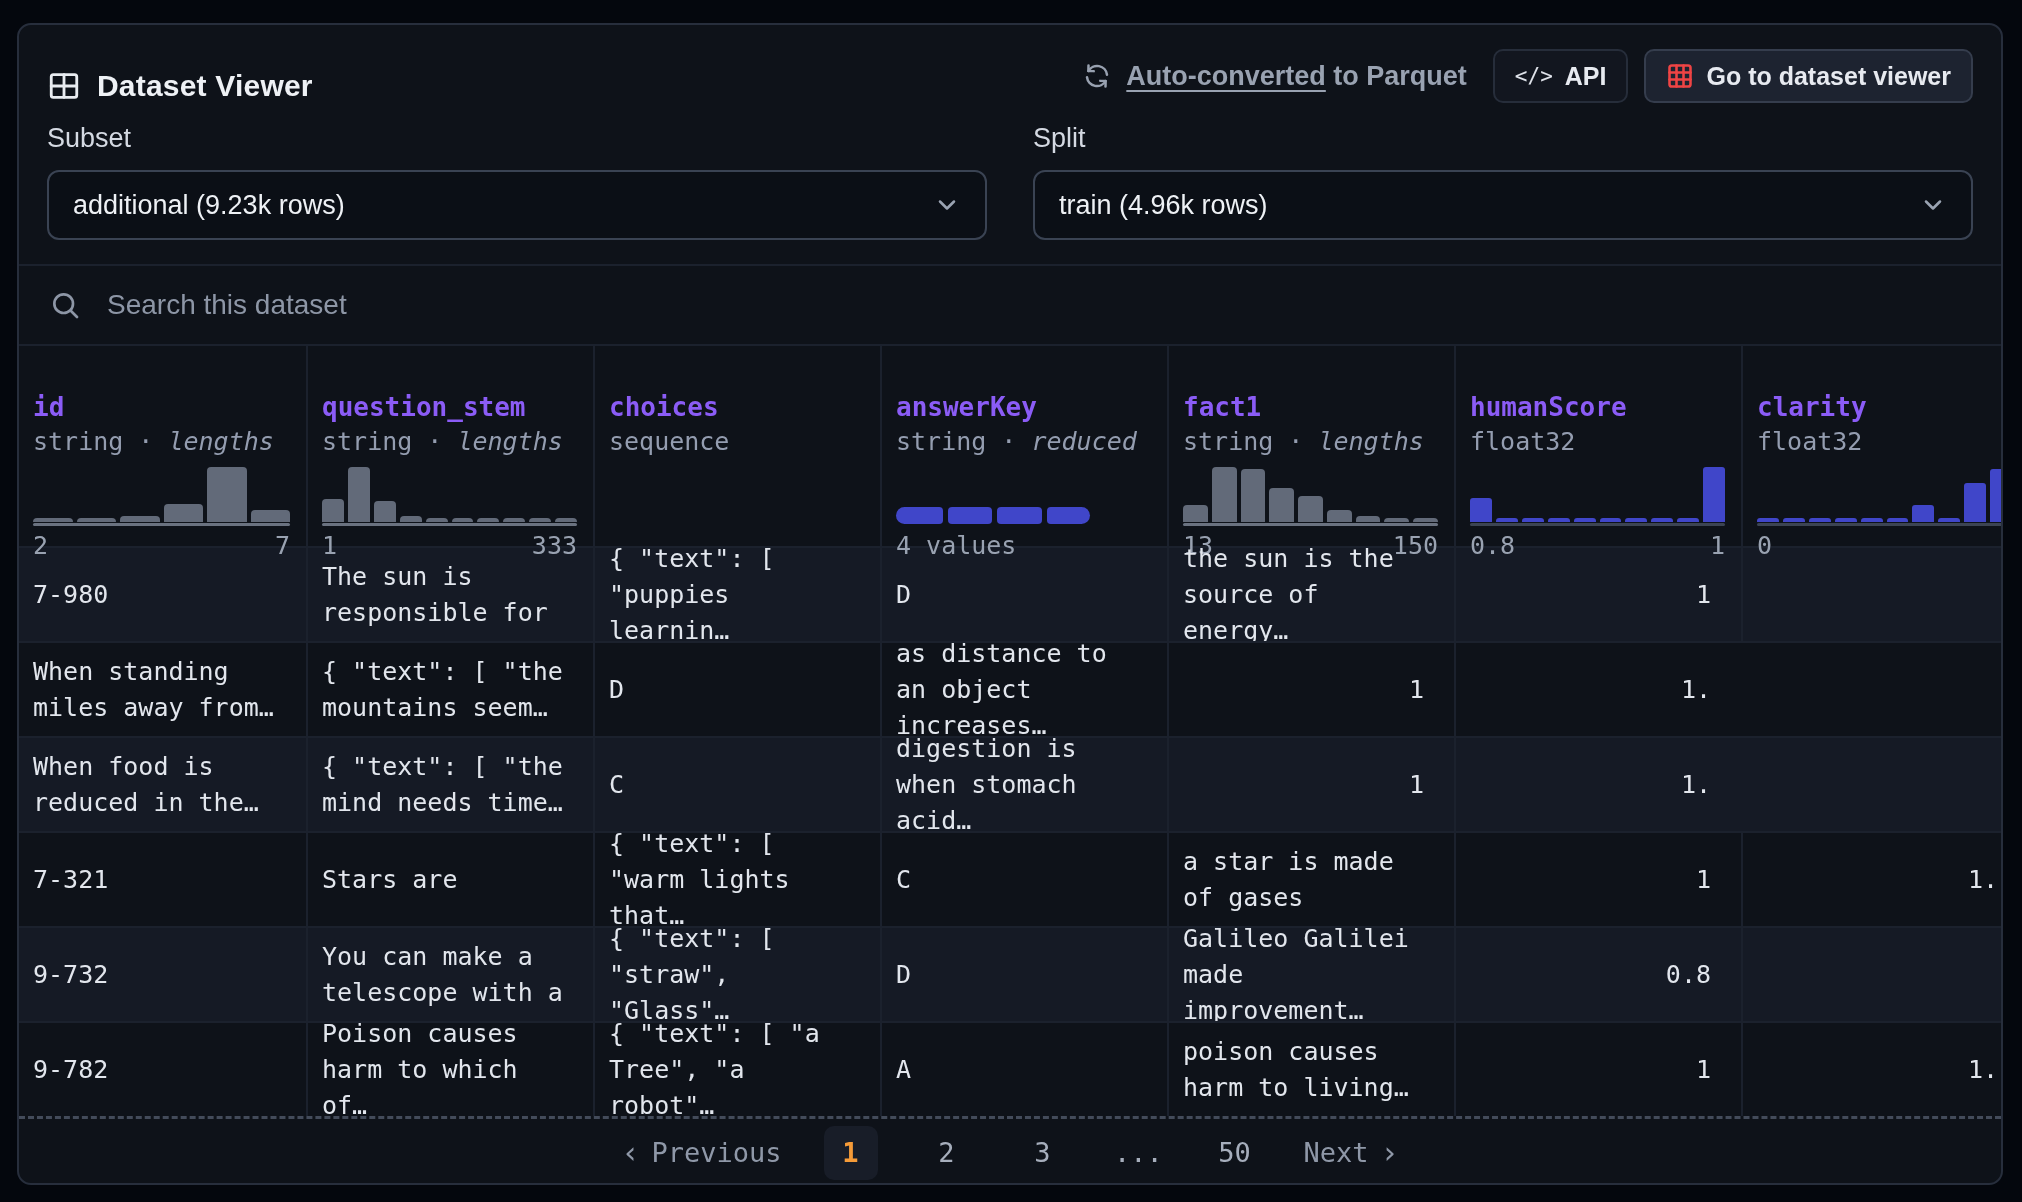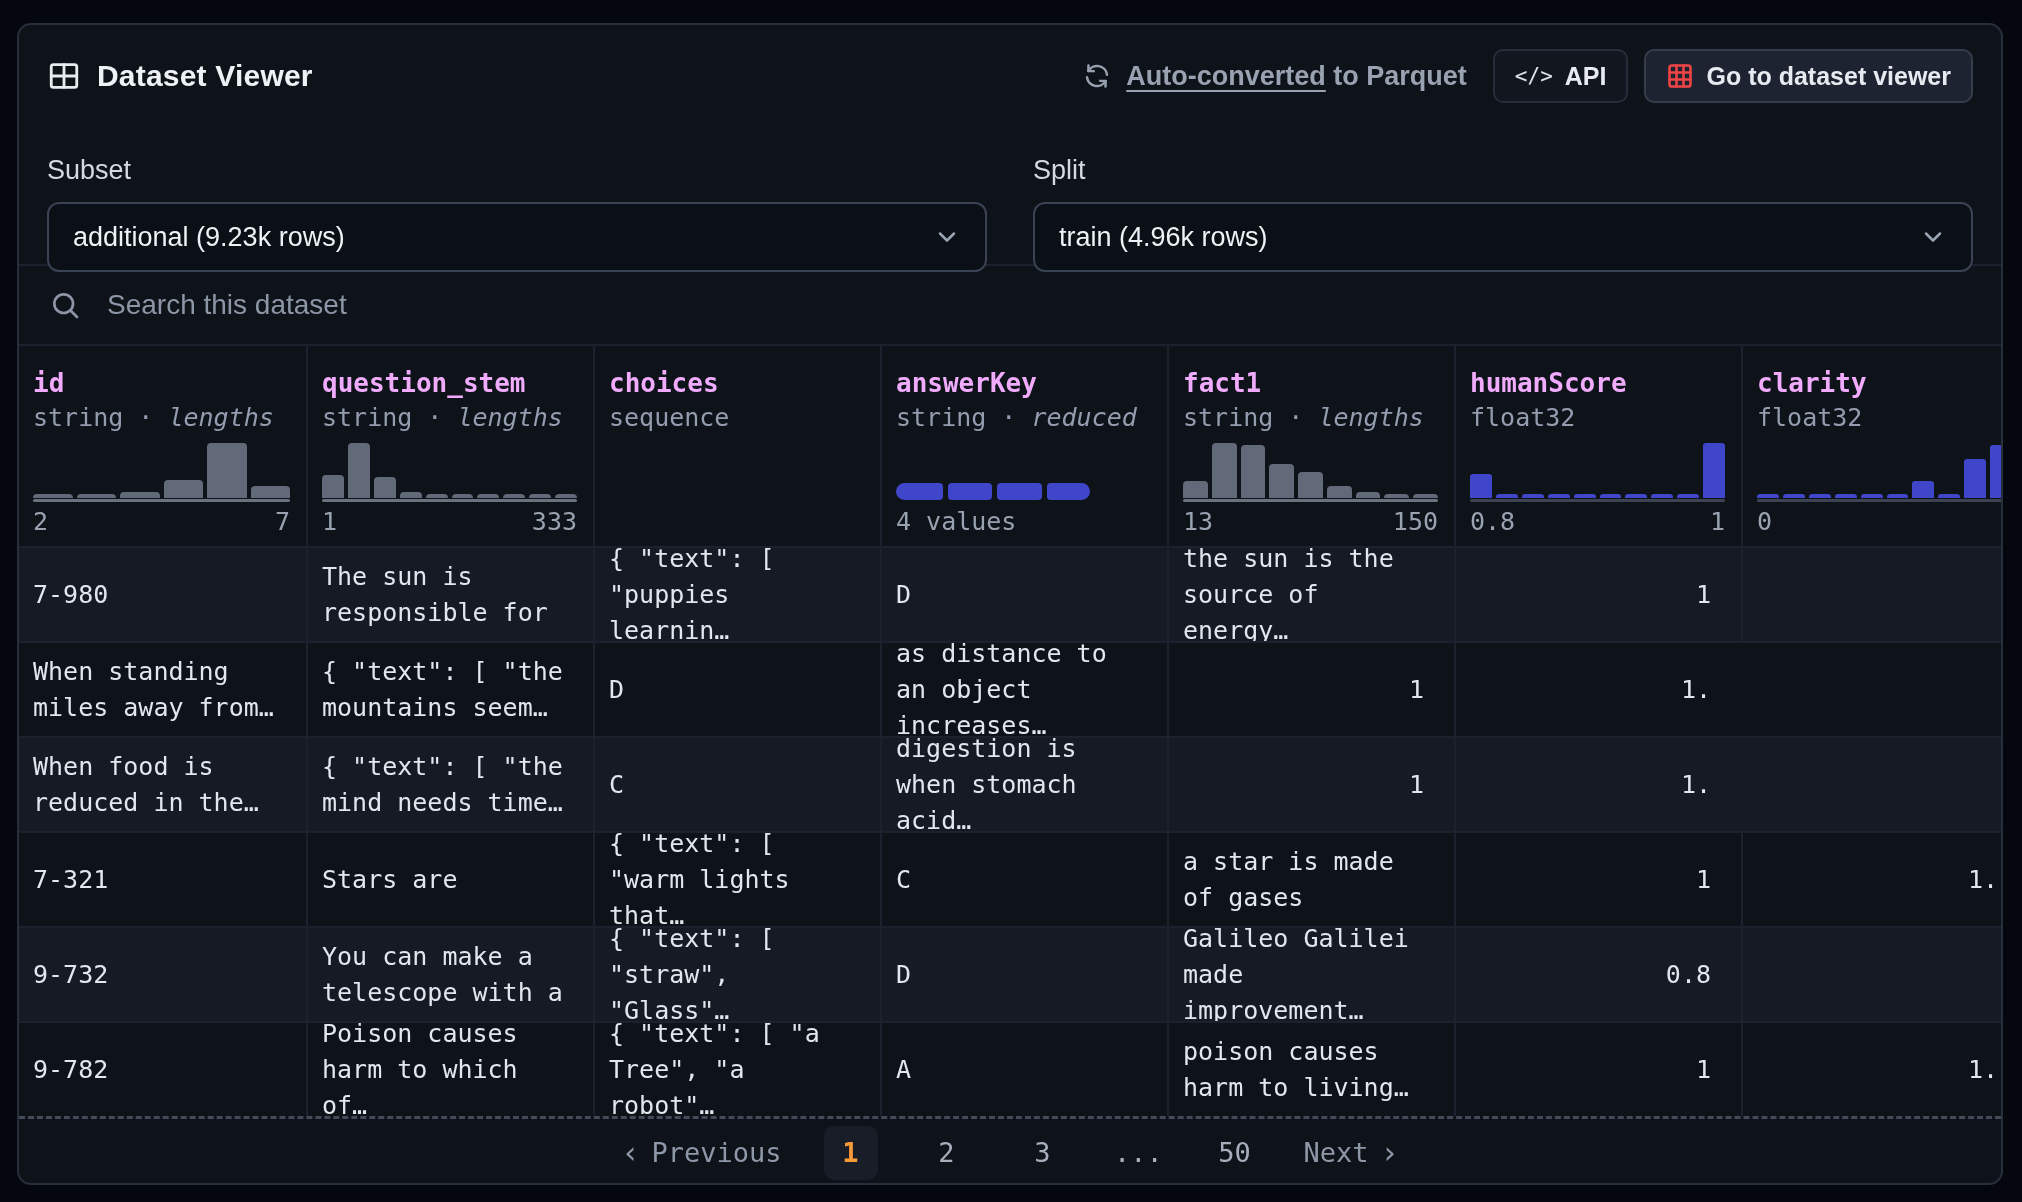--- a/index.html
+++ b/index.html
@@ -12,50 +12,50 @@
   }
   .card {
     position:absolute; left:17px; top:23px;
     width:1986px; height:1162px;
     background:#0e1219;
     border:2px solid #272e3c;
     border-radius:14px;
     overflow:hidden;
   }
   
-  .card-top { display:flex; justify-content:space-between; align-items:center; padding:24px 28px 6px 28px; height:84px; }
+  .card-top { display:flex; justify-content:space-between; align-items:flex-end; padding:24px 28px 6px 28px; height:84px; }
   .title-wrap { display:flex; align-items:center; gap:16px; }
   .title { font-size:30px; font-weight:700; color:#eef1f5; letter-spacing:.2px; }
   .top-actions { display:flex; align-items:center; gap:16px; }
   .parquet { display:flex; align-items:center; gap:14px; color:#99a2b1; font-size:27px; margin-right:10px;font-weight:bold; }
   .parquet .underlined { color:#99a2b1; text-decoration:underline; text-underline-offset:5px; cursor:pointer; }
   .btn { display:flex; align-items:center; gap:12px; height:54px; padding:0 20px;
          background:#12161f; border:2px solid #262d3a; border-radius:10px;
          color:#e7eaf0; font-size:25px; font-family:inherit; cursor:pointer; font-weight:600; }
   .btn-light { background:#1d2330; border-color:#353d4d; }
   .api-icon { font-family:"DejaVu Sans Mono", monospace; font-size:21px; color:#dfe3ea; font-weight:400; }
   
   .controls { display:flex; gap:46px; padding:14px 28px 28px; height:155px; }
-  .control { flex:1;margin-top:32px; }
+  .control { flex:1; }
   .control-label { font-size:27px; color:#d4d9e2; margin-bottom:16px; }
   .select { height:70px; border:2px solid #3a4353; border-radius:12px; background:#0b0f16;
             display:flex; align-items:center; justify-content:space-between; padding:0 24px;
             font-size:27px; color:#eef1f5; cursor:pointer; }
   
   .search-row { display:flex; align-items:center; gap:26px; height:82px;
                 border-top:2px solid #1b212d; border-bottom:2px solid #1b212d; padding:0 30px; }
   .search-row input { flex:1; background:transparent; border:none; outline:none;
                       font-size:28px; color:#e7eaf0; font-family:inherit; }
   .search-row input::placeholder { color:#8d96a6; }
   
   .tablewrap { height:770px; overflow:hidden; font-family:"DejaVu Sans Mono", monospace; }
   .thead { display:flex; width:2009px; height:200px; }
   .th { width:287px; flex:none; padding:20px 16px 0 14px; cursor:pointer; }
   .th + .th { border-left:2px solid #1b212d; }
-  .col-name { font-size:26px; font-weight:700; color:#f0abfc; line-height:34px; }
+  .col-name { font-size:26px; font-weight:700; color:#8b5cf6; line-height:34px;margin-top:24px; }
   .col-type { font-size:25px; color:#949db0; line-height:32px; margin-top:2px; }
   .col-type em { font-style:italic; }
   .hist { height:62px; margin-top:6px; display:flex; flex-direction:column; justify-content:flex-end; }
   .bars { display:flex; align-items:flex-end; gap:4px; }
   .bar { flex:1; background:#626a79; border-radius:4px 4px 0 0; }
   .bars.blue .bar { background:#4046c9; border-radius:3px 3px 0 0; }
   .baseline { height:3px; background:#6a7280; margin-top:1px; border-radius:2px; }
   .baseline.blue { background:#3c4453; }
   .hist-range { display:flex; justify-content:space-between; font-size:25px; color:#99a2b1; margin-top:5px; line-height:30px; }
   .class-bar { display:flex; gap:5px; width:194px; height:17px; margin-bottom:2px; }

